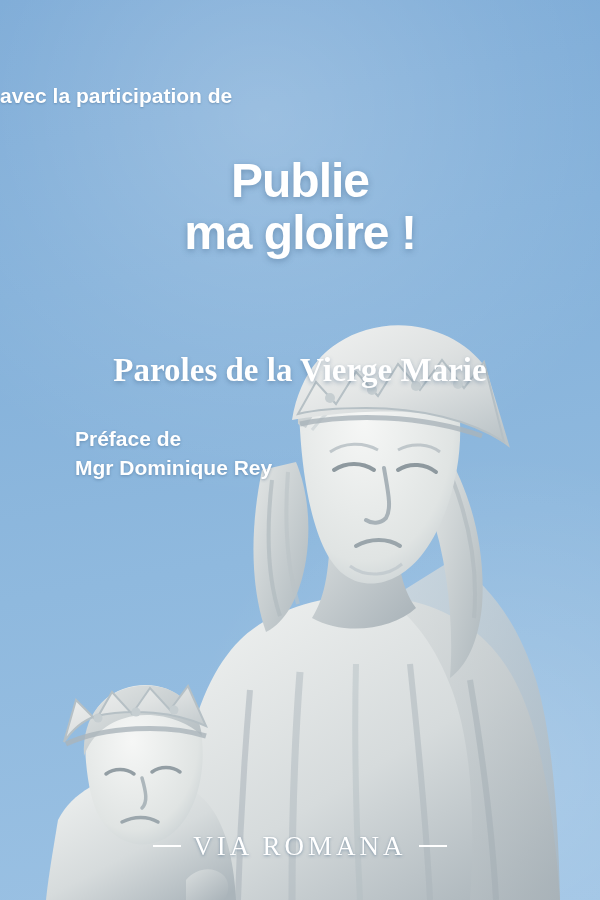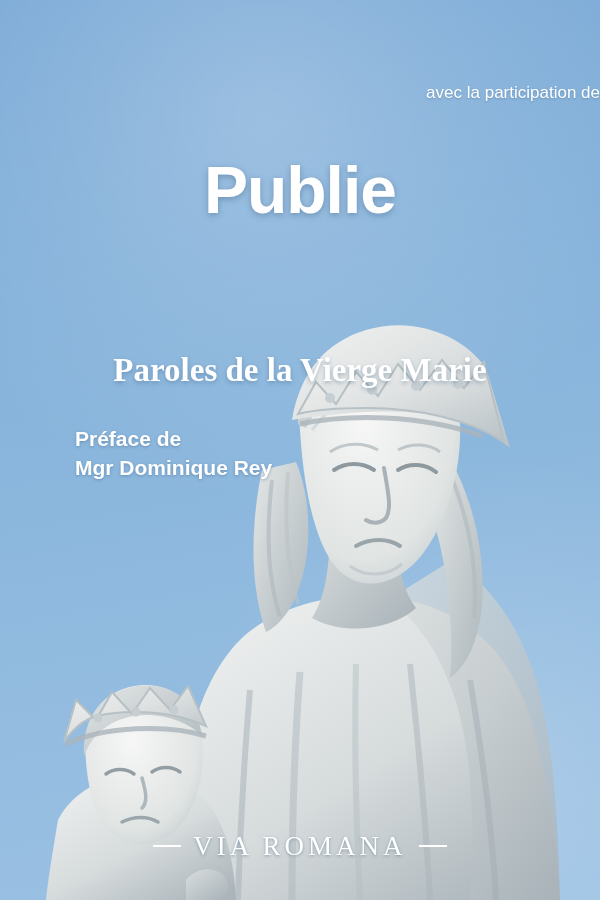--- a/index.html
+++ b/index.html
@@ -69,34 +69,34 @@
     font-weight: bold;
     color: #ffffff;
     letter-spacing: 0.5px;
     text-shadow: 0 1px 3px rgba(60,95,130,0.45);
   }
   .participation {
     position: absolute;
     top: 82px;
     left: 0;
     width: 600px;
-    text-align: right;
-    font-size: 17px;
-    font-weight: normal;
+    text-align: left;
+    font-size: 21px;
+    font-weight: bold;
     line-height: 1.32;
     color: #ffffff;
     text-shadow: 0 1px 2px rgba(60,95,130,0.4);
   }
   .title {
     position: absolute;
     top: 155px;
     left: 0;
     width: 600px;
     text-align: center;
-    font-size: 66px;
+    font-size: 48px;
     font-weight: bold;
     line-height: 1.08;
     color: #ffffff;
     letter-spacing: -1px;
     text-shadow: 0 2px 6px rgba(60,95,130,0.45);
   }
   .title .line2 {
     display: block;
   }
   .subtitle {
@@ -270,20 +270,21 @@
 
   <div class="text-layer">
 
 
     <div class="participation">
       <span>avec la participation de</span><br>
     </div>
 
     <div class="title">
       <span>Publie</span>
+      <span class="line2">ma gloire !</span>
     </div>
 
     <div class="subtitle">Paroles de la Vierge Marie</div>
 
     <div class="preface">
       <span>Préface de</span><br>
       <span>Mgr Dominique Rey</span>
     </div>
 
     <div class="publisher">

